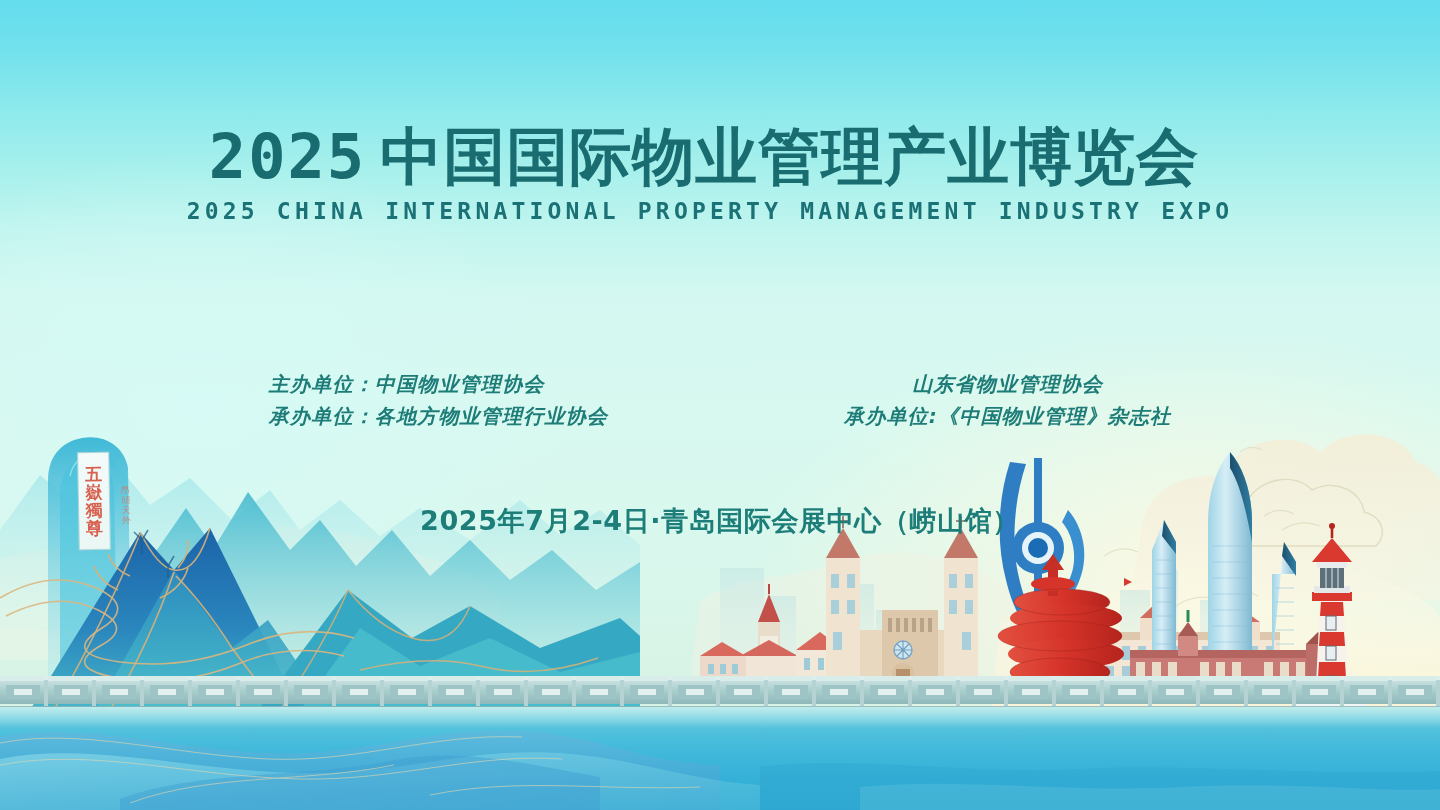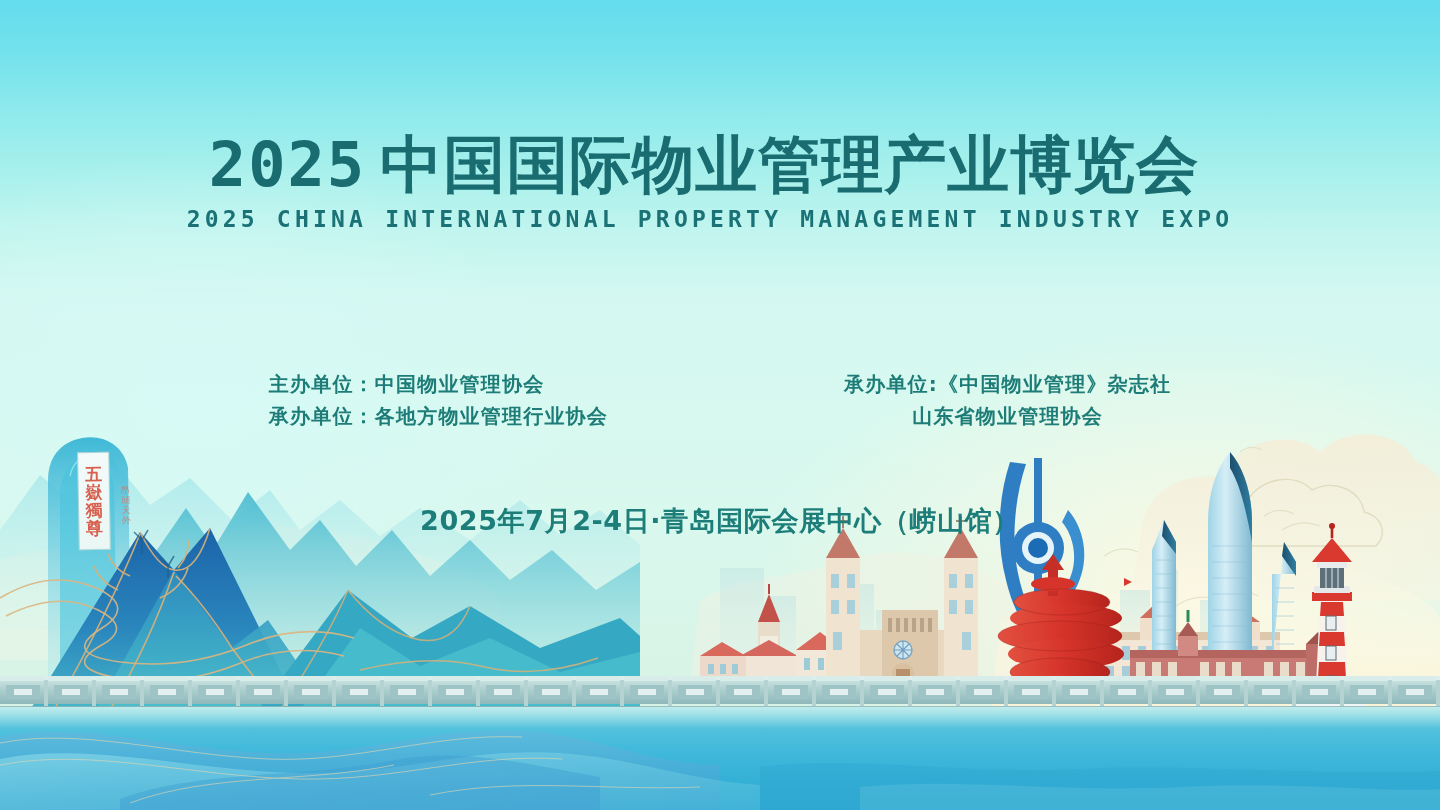--- a/index.html
+++ b/index.html
@@ -83,21 +83,21 @@
     background: linear-gradient(180deg,#77d3e2 0%, #54c2dd 18%, #3fb8da 45%, #35b0d7 70%, #2fabd4 100%);
   }
   .sea-reflection {
     position: absolute; left: 0; top: 0; width: 100%; height: 22px;
     background: linear-gradient(180deg, rgba(214,244,240,.75), rgba(214,244,240,0));
   }
 
   
   .title-block {
     position: absolute;
-    left: 0; top: 132px;
+    left: 0; top: 124px;
     width: 1408px;
     text-align: center;
   }
   .title-cn {
     font-family: "DejaVu Sans", "Liberation Sans", sans-serif;
     font-size: 62px;
     font-weight: bold;
     letter-spacing: 1px;
     color: #196c70;
     line-height: 1.08;
@@ -119,20 +119,21 @@
     padding-left: 12px;
   }
 
   .orgs {
     position: absolute;
     left: 0; top: 368px;
     width: 1440px;
     display: flex;
     justify-content: center;
     gap: 236px;
+    font-style: italic;
   }
   .org-col {
     font-family: "DejaVu Sans", "Liberation Sans", sans-serif;
     font-size: 20px;
     font-weight: bold;
     color: #1d7c77;
     line-height: 1.62;
     letter-spacing: 1.2px;
     white-space: nowrap;
   }
@@ -625,20 +626,20 @@
     <div class="title-cn"><span class="year">2025</span><span>中国国际物业管理产业博览会</span></div>
     <div class="title-en">2025 CHINA INTERNATIONAL PROPERTY MANAGEMENT INDUSTRY EXPO</div>
   </div>
 
   <div class="orgs">
     <div class="org-col left">
       <div>主办单位：中国物业管理协会</div>
       <div>承办单位：各地方物业管理行业协会</div>
     </div>
     <div class="org-col right">
+      <div>山东省物业管理协会</div>
       <div>承办单位:《中国物业管理》杂志社</div>
-      <div>山东省物业管理协会</div>
     </div>
   </div>
 
   <div class="venue">2025年7月2-4日·青岛国际会展中心（崂山馆）</div>
 
 </div>
 
 </body></html>

